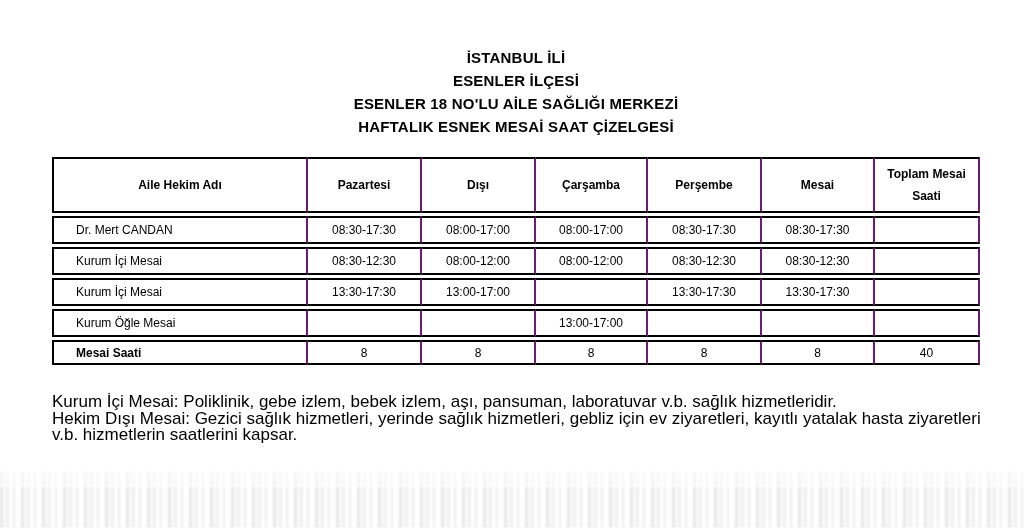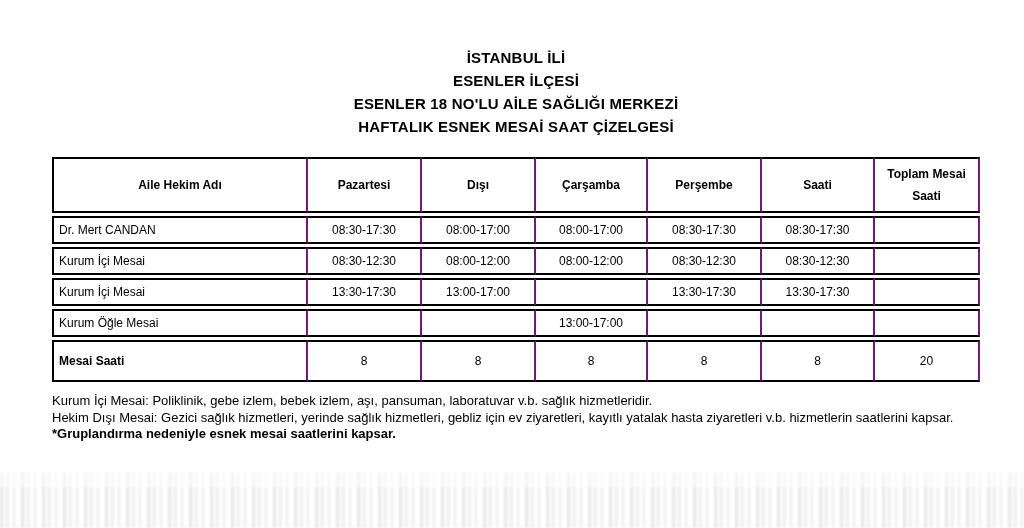--- a/index.html
+++ b/index.html
@@ -38,27 +38,27 @@
     padding: 0;
     text-align: center;
     vertical-align: middle;
     font-size: 12px;
     overflow: hidden;
   }
   .sched th:first-child, .sched td:first-child { border-left: 2px solid #000; }
   .sched th { font-weight: bold; height: 36px; }
   .sched th.toplam { line-height: 22px; padding: 4px 5px; }
   .sched td { height: 28px; }
-  .sched td.name { text-align: left; padding-left: 5px; margin-left: 16px; }
-  .sched tr.total td { height: 42px; }
+  .sched td.name { text-align: left; padding-left: 22px; margin-left: 16px; }
+  .sched tr.total td { height: 25px; }
   .sched td.bold { font-weight: bold; }
 
   .footnotes {
-    margin-top: 8px;
-    font-size: 13px;
+    margin-top: 26px;
+    font-size: 17px;
     line-height: 16.5px;
     width: 940px;
   }
   .footnotes .fbold { font-weight: bold; }
 
   
   .artifact { position: absolute; left: 0; right: 0; bottom: 0; height: 60px; pointer-events: none; }
   .strip {
     position: absolute; left: 0; width: 100%;
     background-image:
@@ -91,21 +91,21 @@
         <col style="width:113px">
       <col style="width:105px">
     </colgroup>
     <tbody>
       <tr>
         <th>Aile Hekim Adı</th>
         <th>Pazartesi</th>
         <th>Dışı</th>
         <th>Çarşamba</th>
         <th>Perşembe</th>
-        <th>Saati</th>
+        <th>Mesai</th>
         <th class="toplam">Toplam Mesai Saati</th>
       </tr>
 
       <tr>
         <td class="name">Dr. Mert CANDAN</td>
         <td>08:30-17:30</td>
         <td>08:00-17:00</td>
         <td>08:00-17:00</td>
         <td>08:30-17:30</td>
         <td>08:30-17:30</td>
@@ -143,29 +143,28 @@
         <td></td>
       </tr>
 
       <tr class="total">
         <td class="name bold">Mesai Saati</td>
         <td>8</td>
         <td>8</td>
         <td>8</td>
         <td>8</td>
         <td>8</td>
-        <td>20</td>
+        <td>40</td>
       </tr>
     </tbody>
   </table>
 
   <div class="footnotes">
     <div>Kurum İçi Mesai: Poliklinik, gebe izlem, bebek izlem, aşı, pansuman, laboratuvar v.b. sağlık hizmetleridir.</div>
     <div>Hekim Dışı Mesai: Gezici sağlık hizmetleri, yerinde sağlık hizmetleri, gebliz için ev ziyaretleri, kayıtlı yatalak hasta ziyaretleri v.b. hizmetlerin saatlerini kapsar.</div>
-    <div class="fbold">*Gruplandırma nedeniyle esnek mesai saatlerini kapsar.</div>
   </div>
 
 </div>
 
 <div class="artifact">
   <div class="strip strip-a"></div>
   <div class="strip strip-b"></div>
 </div>
 
 </body></html>

